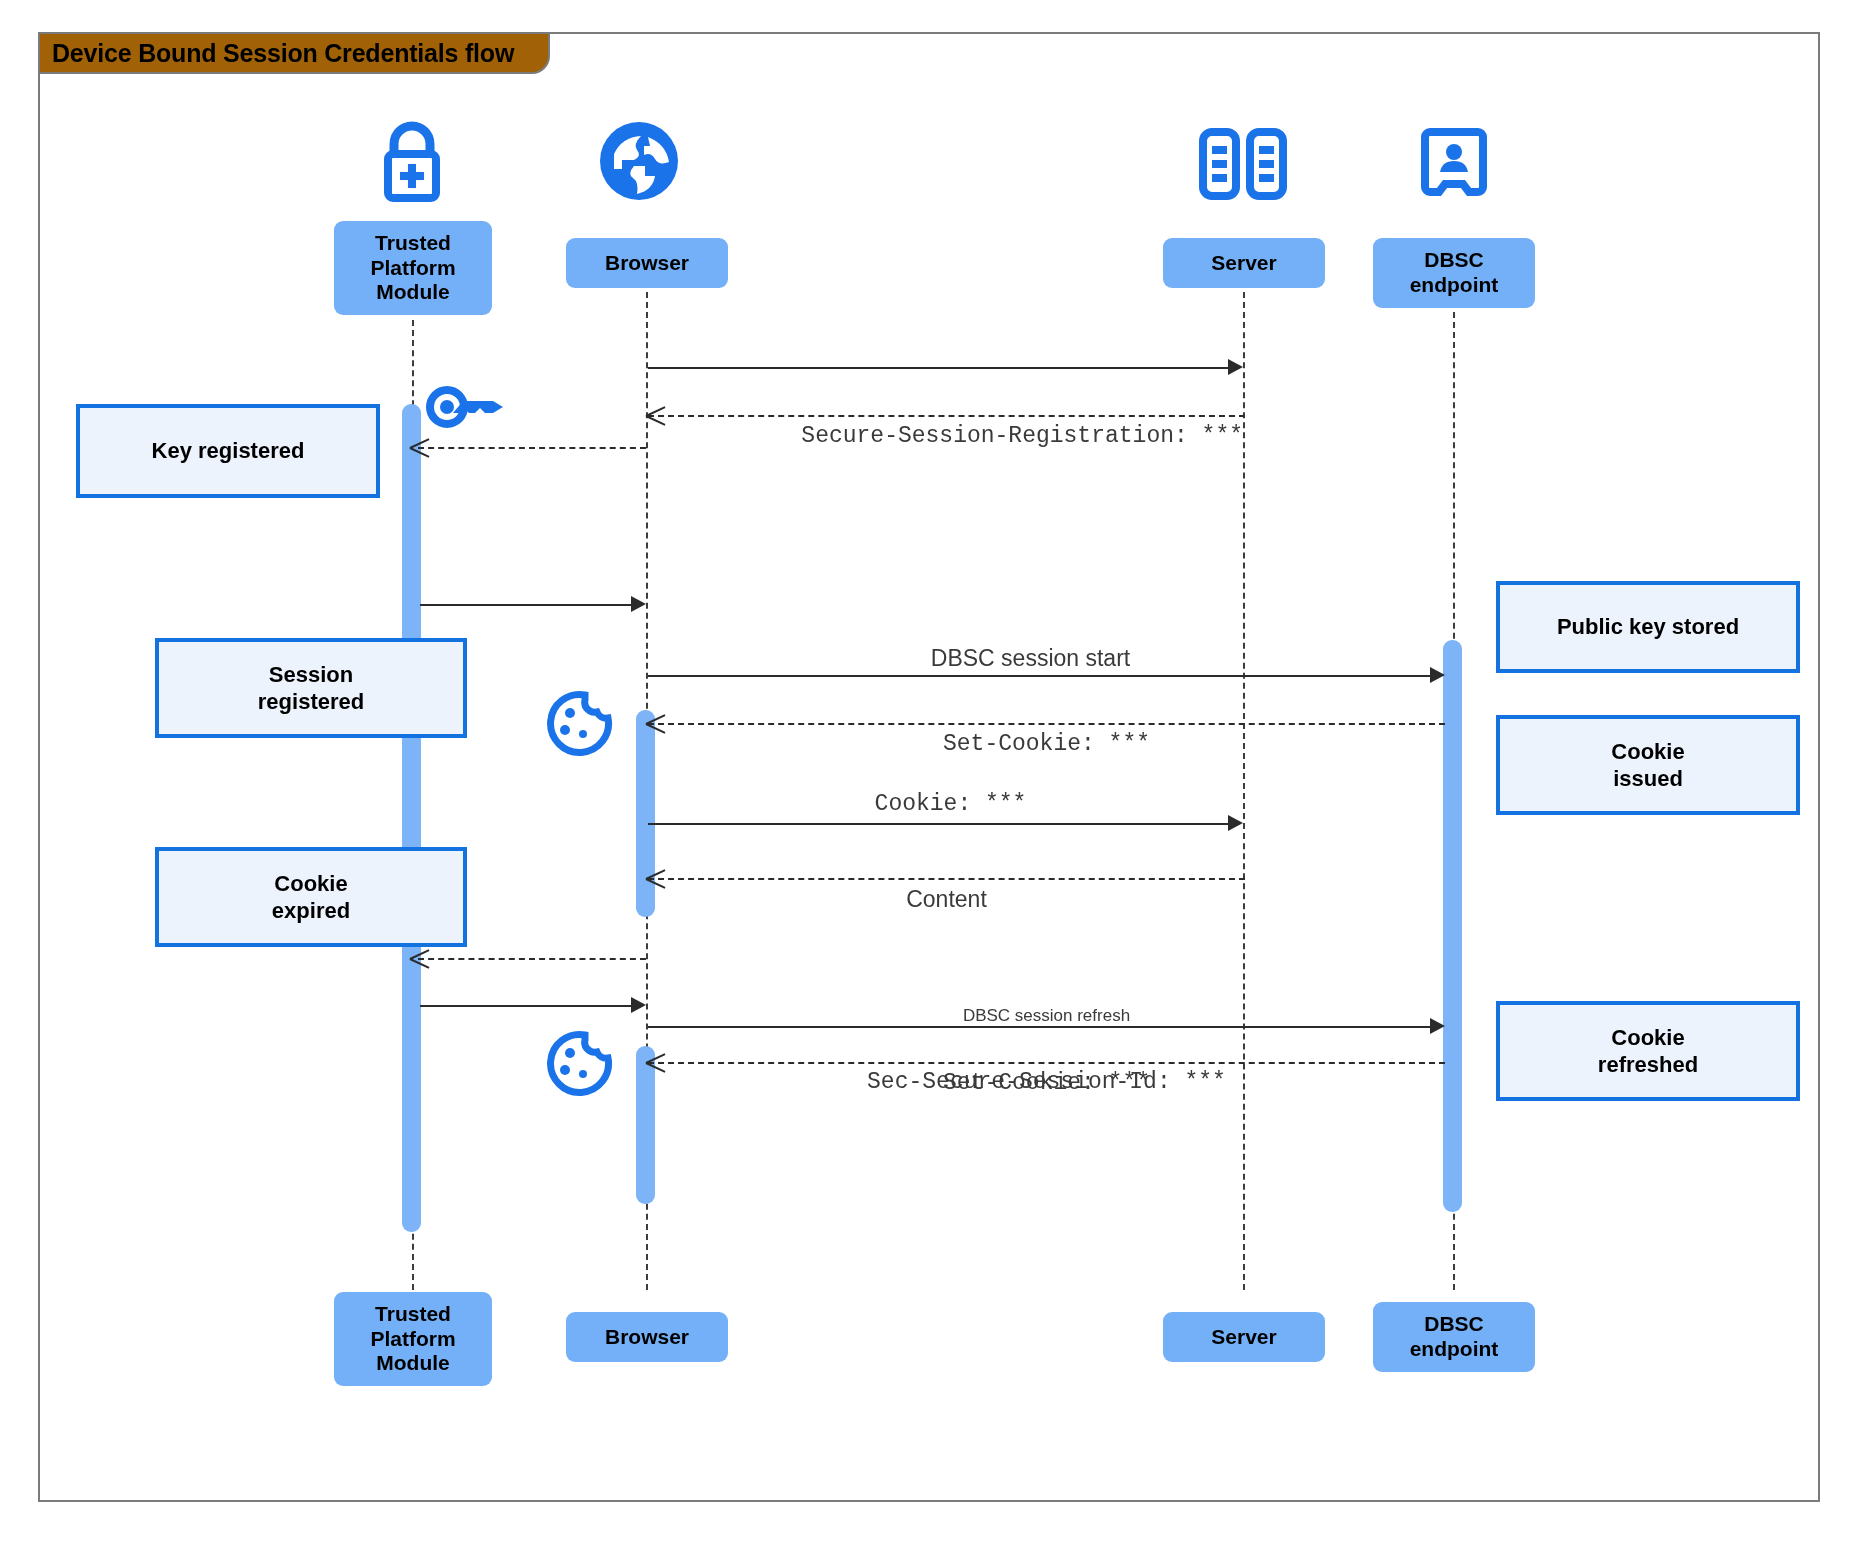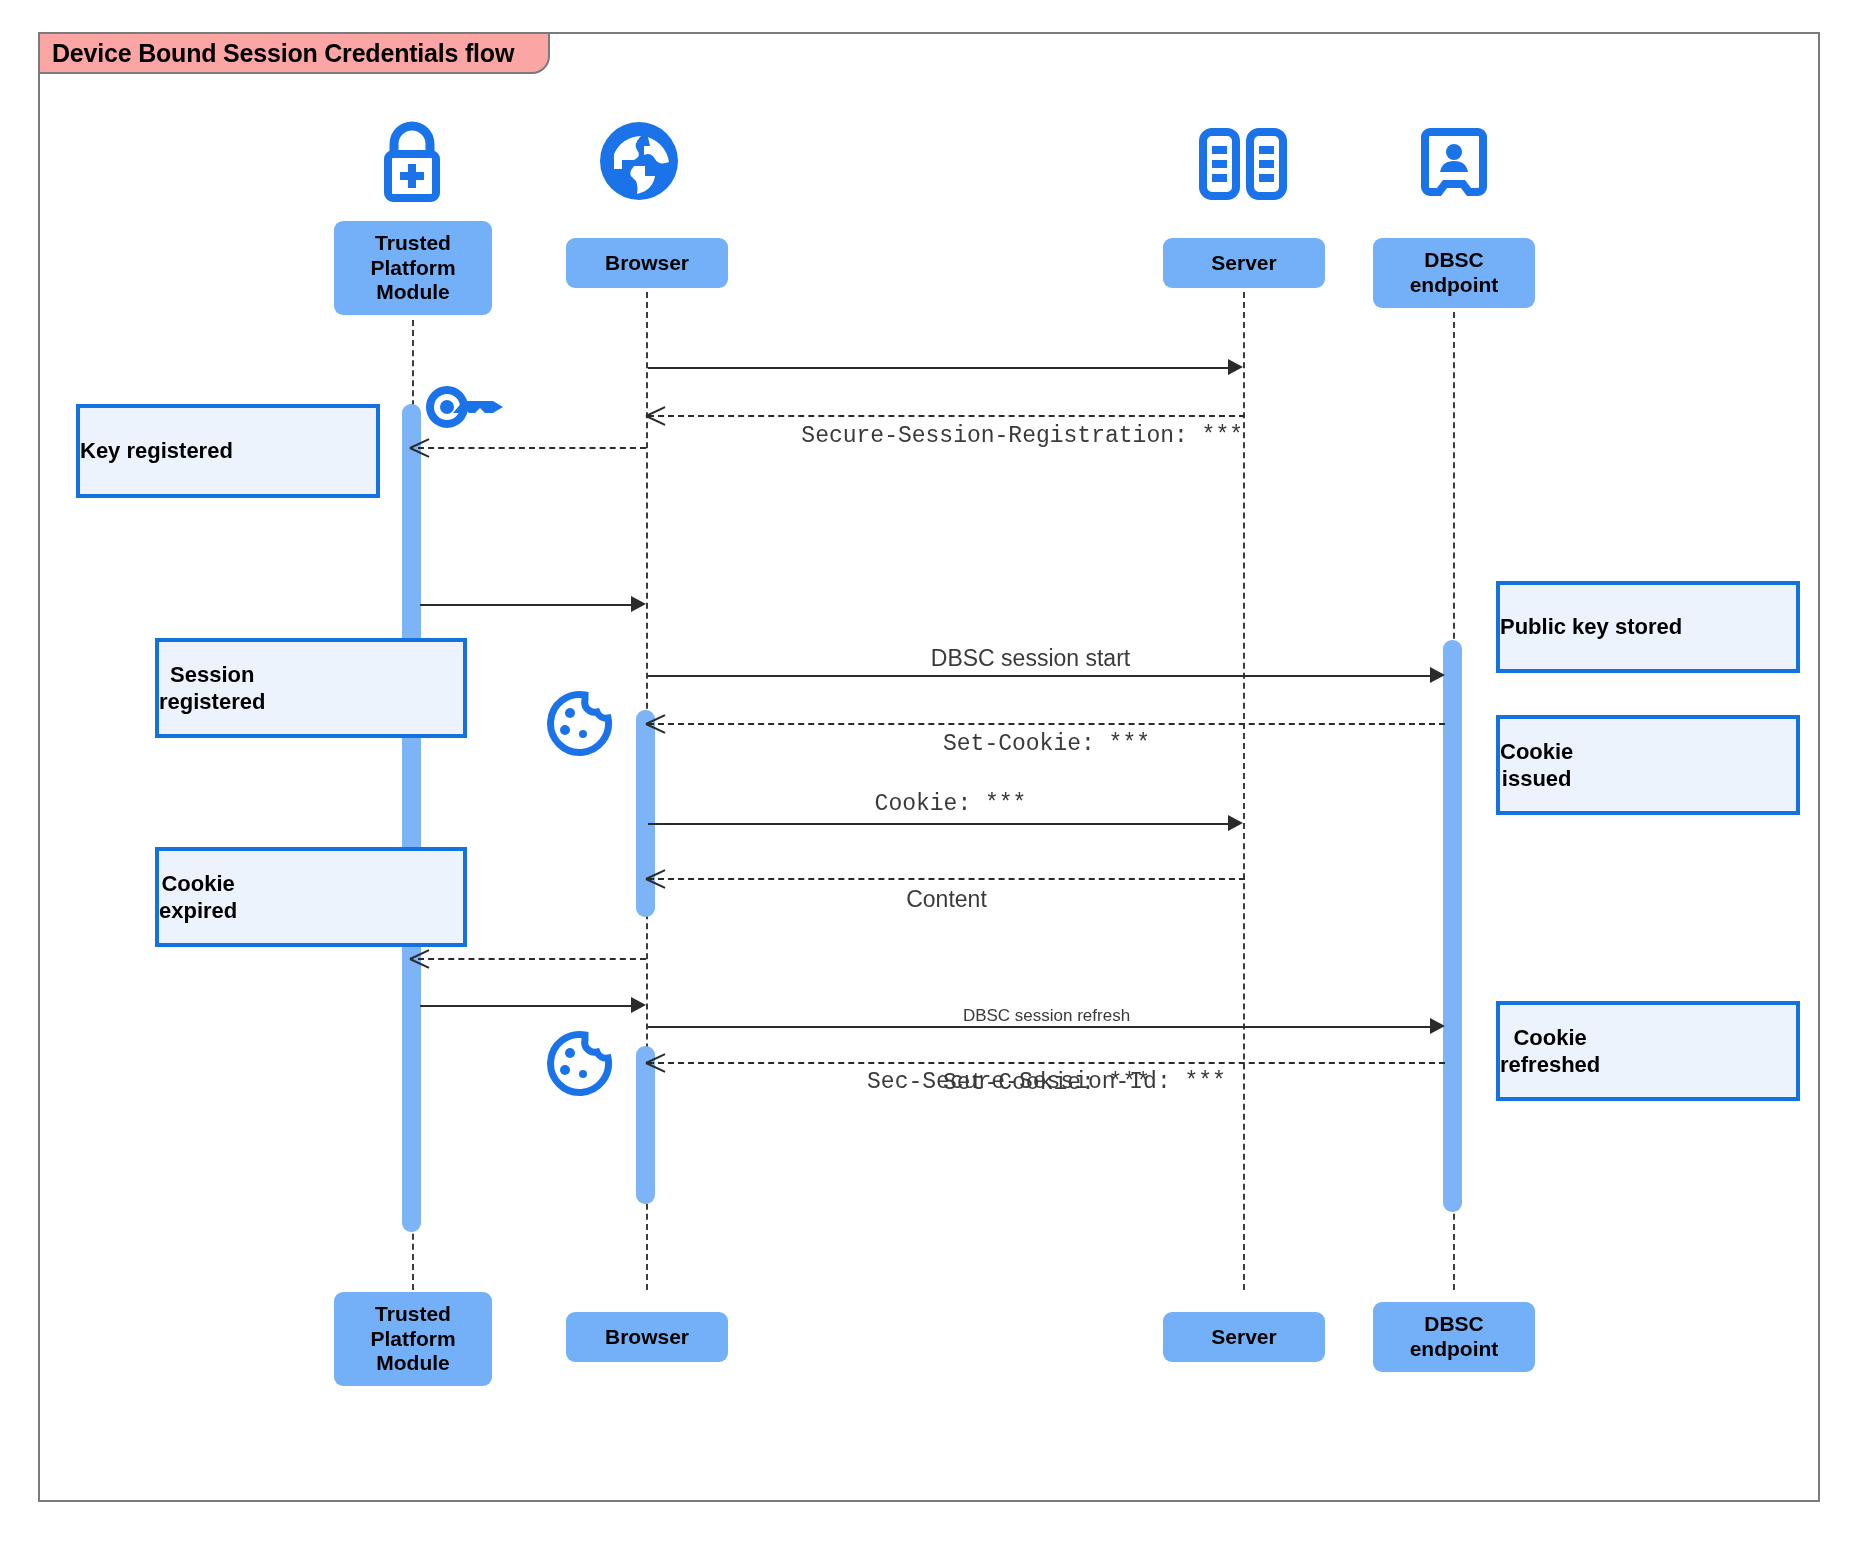--- a/index.html
+++ b/index.html
@@ -24,21 +24,21 @@
     width: 1782px; height: 1470px;
     border: 2px solid #7b7b7b;
     background: #ffffff;
     box-sizing: border-box;
   }
   .frame-tab {
     position: absolute;
     left: 38px; top: 32px;
     height: 42px;
     padding: 0 34px 0 12px;
-    background: #fca5a5;
+    background: #a16207;
     border: 2px solid #7b7b7b;
     box-sizing: border-box;
     display: flex;
     align-items: center;
     border-bottom-right-radius: 18px;
   }
   .frame-tab .title {
     font-size: 25px;
     font-weight: bold;
     color: #000000;
@@ -81,20 +81,21 @@
   }
 
   
   .note {
     position: absolute;
     background: #ecf3fd;
     border: 4px solid #1372e0;
     box-sizing: border-box;
     display: flex;
     align-items: center;
+    justify-content: center;
     text-align: center;
   }
   .note .ntext {
     font-size: 22px;
     font-weight: bold;
     color: #000000;
     line-height: 1.25;
     white-space: pre-line;
   }
 

